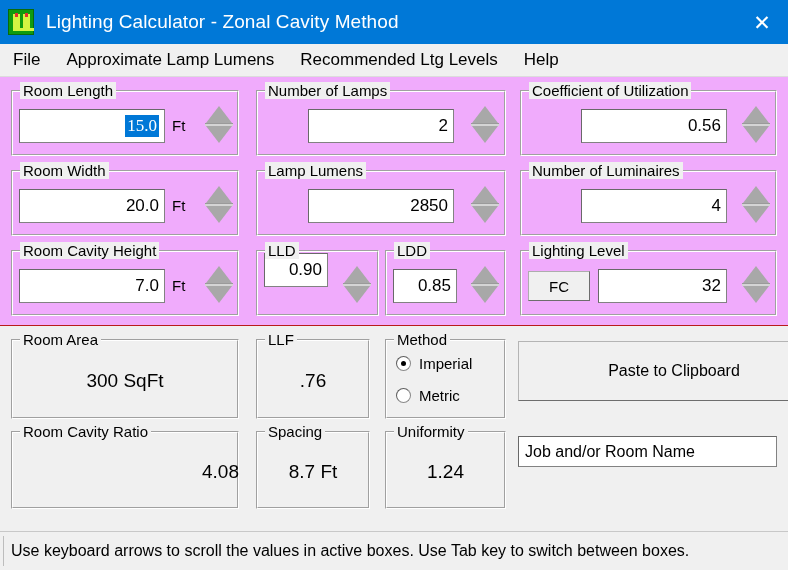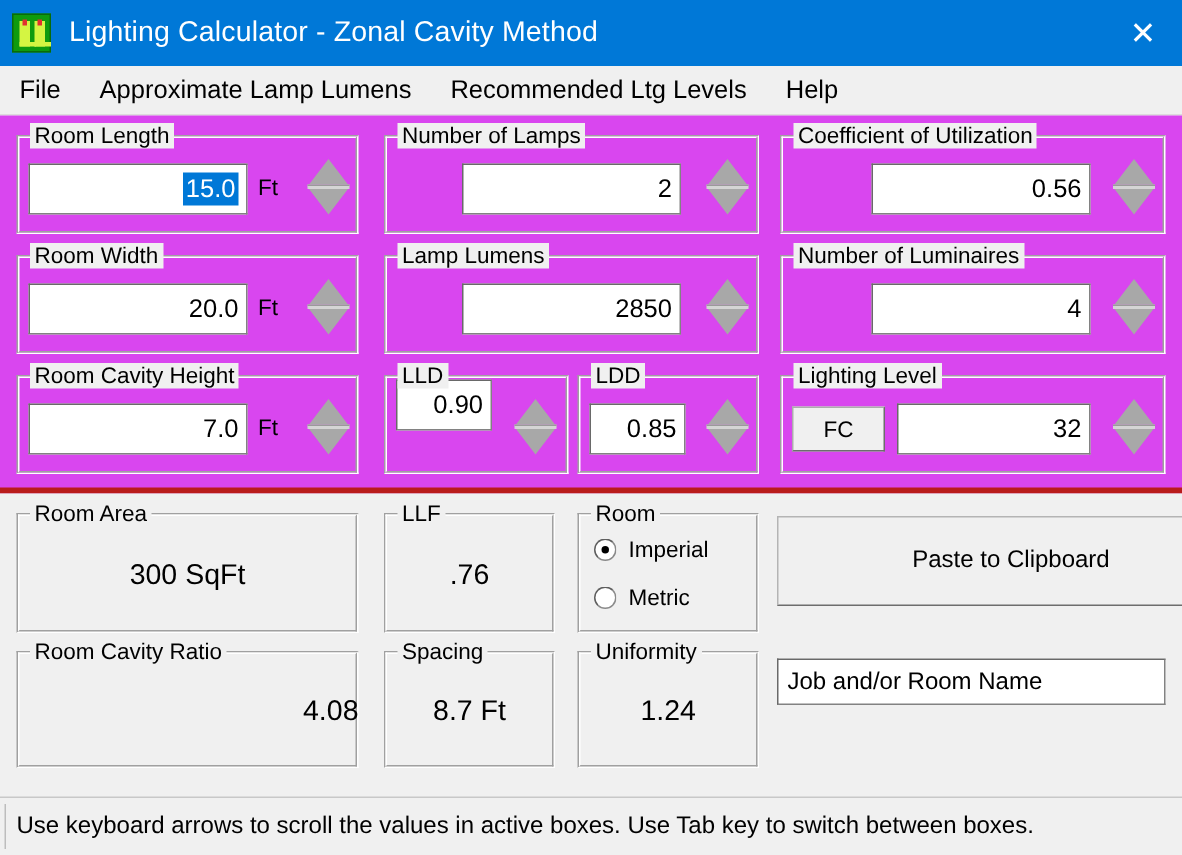--- a/index.html
+++ b/index.html
@@ -94,22 +94,22 @@
     font-size: 17px;
     color: #000;
     margin-right: 26px;
     white-space: nowrap;
   }
 
   
   .panel-top {
     position: relative;
     height: 248px;
-    background: #d946ef;
-    border-bottom: 4px solid #b91c1c;
+    background: #f0abfc;
+    border-bottom: 1px solid #b91c1c;
   }
   .panel-bottom {
     position: relative;
     height: 196px;
     background: #f0f0f0;
   }
 
   
   .grp {
     position: absolute;
@@ -151,20 +151,21 @@
     justify-content: flex-end;
     padding-right: 5px;
     font-size: 17px;
     color: #000;
     overflow: hidden;
   }
   .tbox .sel {
     background: #0078d7;
     color: #ffffff;
     padding: 1px 2px;
+    font-family: Liberation Serif, serif;
   }
   .unit {
     position: absolute;
     font-size: 15px;
     color: #000;
   }
 
   
   .spin {
     position: absolute;
@@ -468,21 +469,21 @@
   <div class="rval" style="left:11px; top:44px; width:228px;">300 SqFt</div>
 
   <div class="grp" style="left:256px; top:13px; width:114px; height:80px;">
     <span class="grp-inner"></span>
     <span class="grp-title">LLF</span>
   </div>
   <div class="rval" style="left:256px; top:44px; width:114px;">.76</div>
 
   <div class="grp" style="left:385px; top:13px; width:121px; height:80px;">
     <span class="grp-inner"></span>
-    <span class="grp-title">Room</span>
+    <span class="grp-title">Method</span>
   </div>
   <div class="radio-row" style="left:396px; top:29px;">
     <span class="radio on"></span>
     <span>Imperial</span>
   </div>
   <div class="radio-row" style="left:396px; top:61px;">
     <span class="radio"></span>
     <span>Metric</span>
   </div>
 

